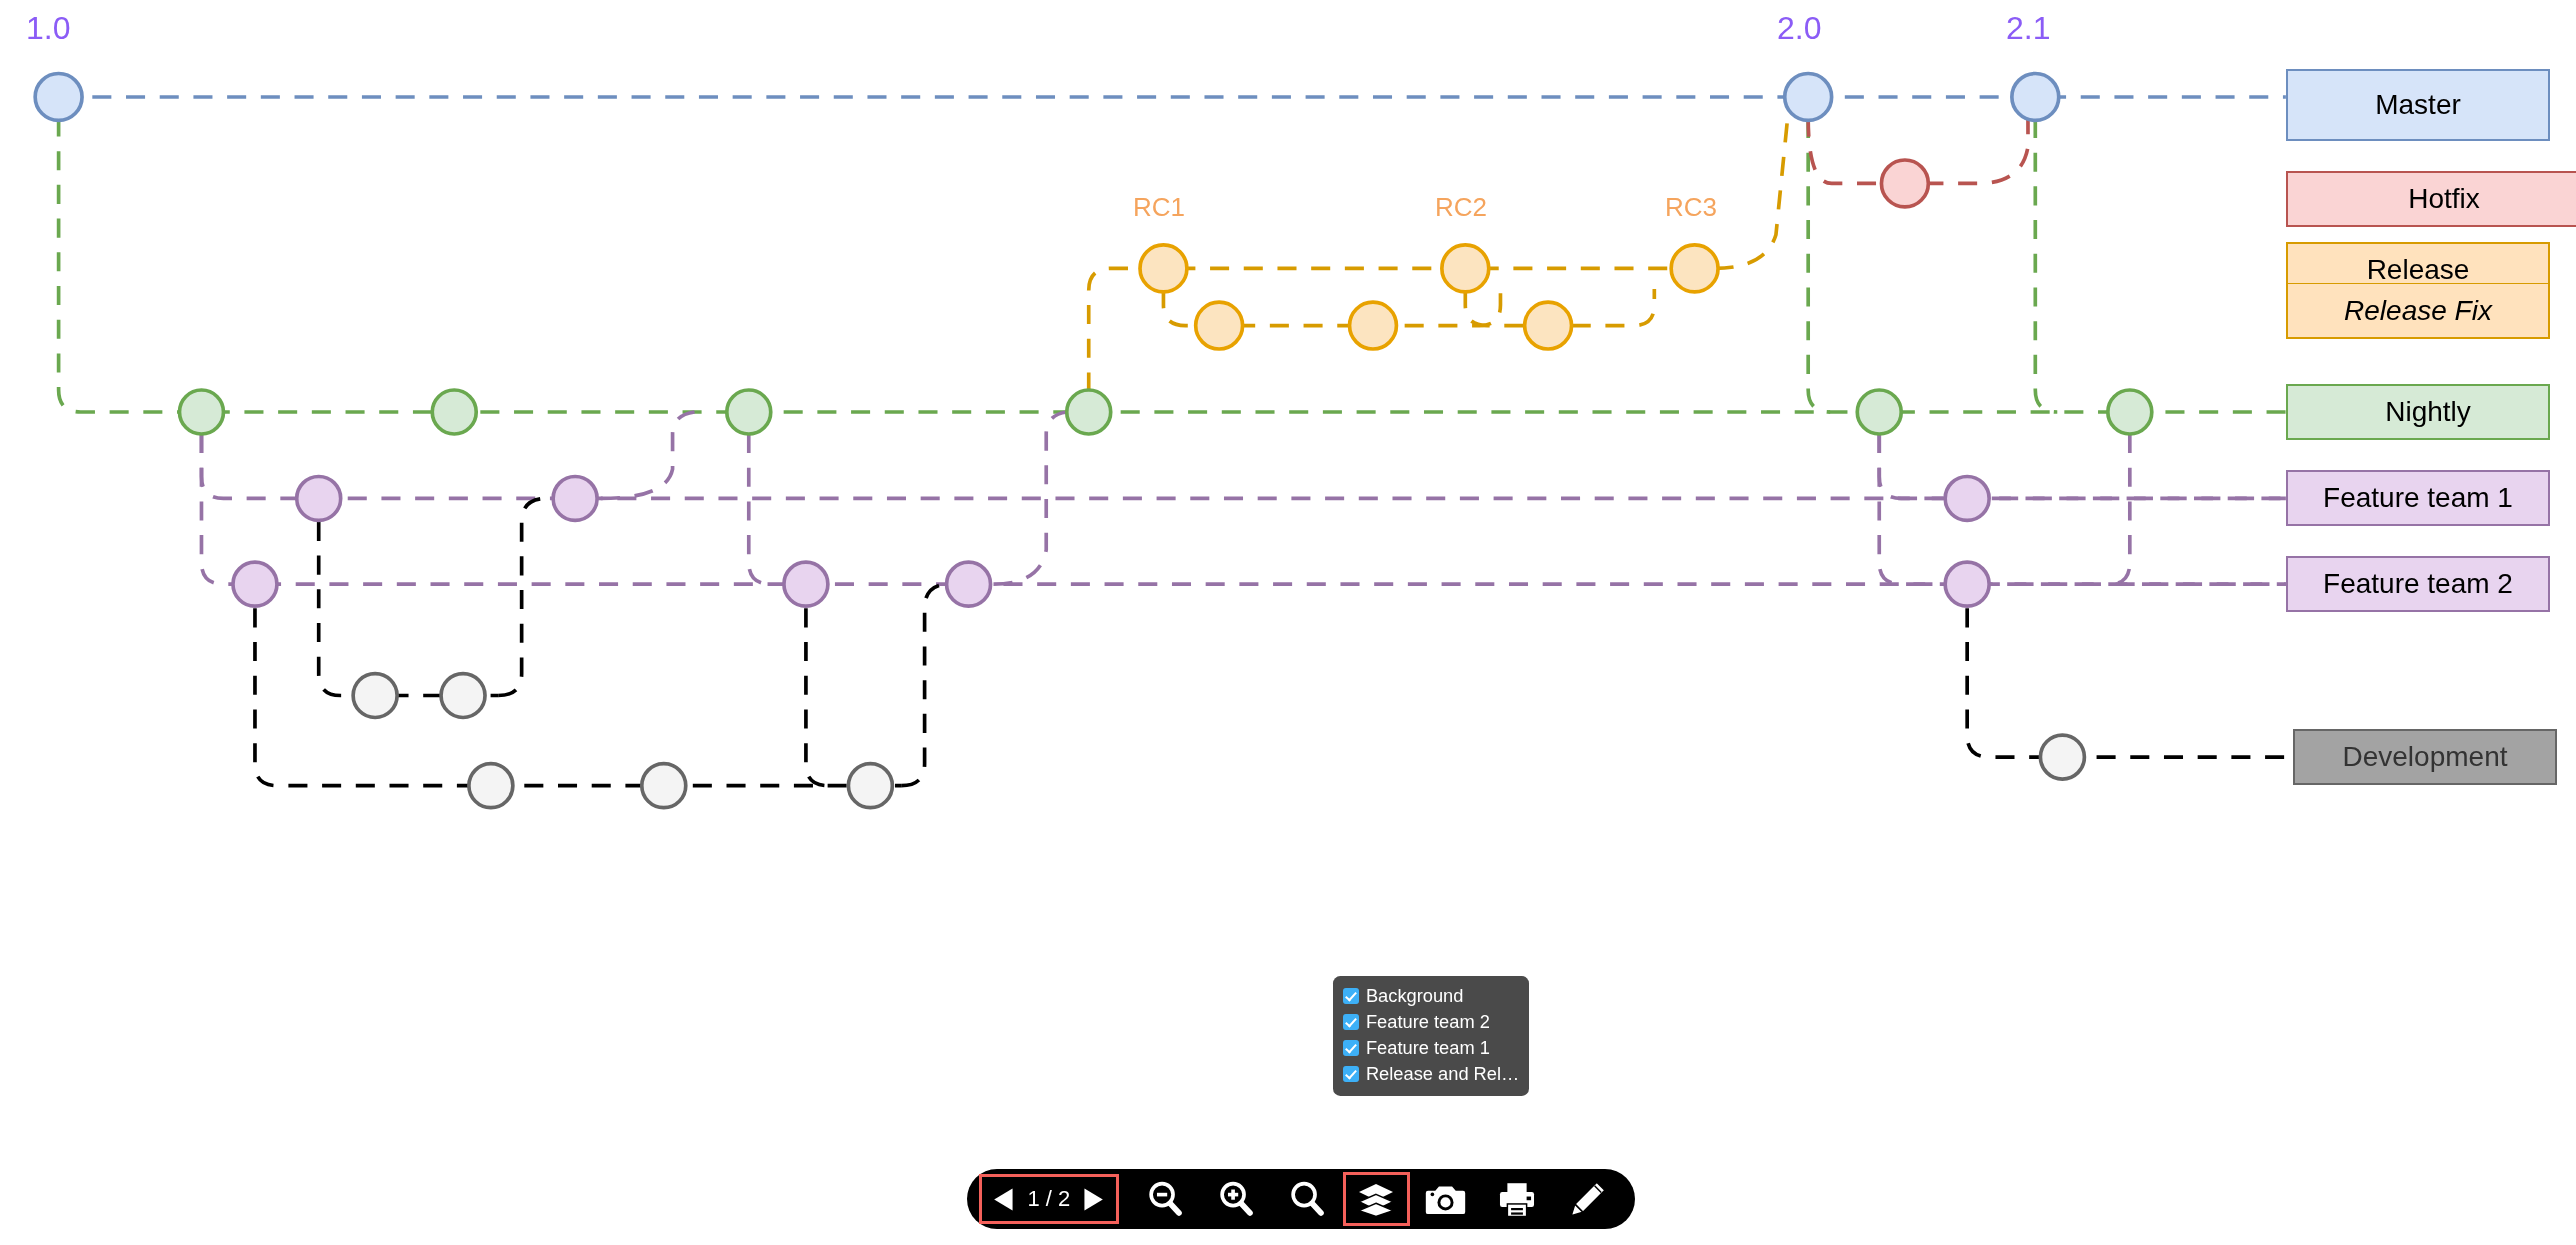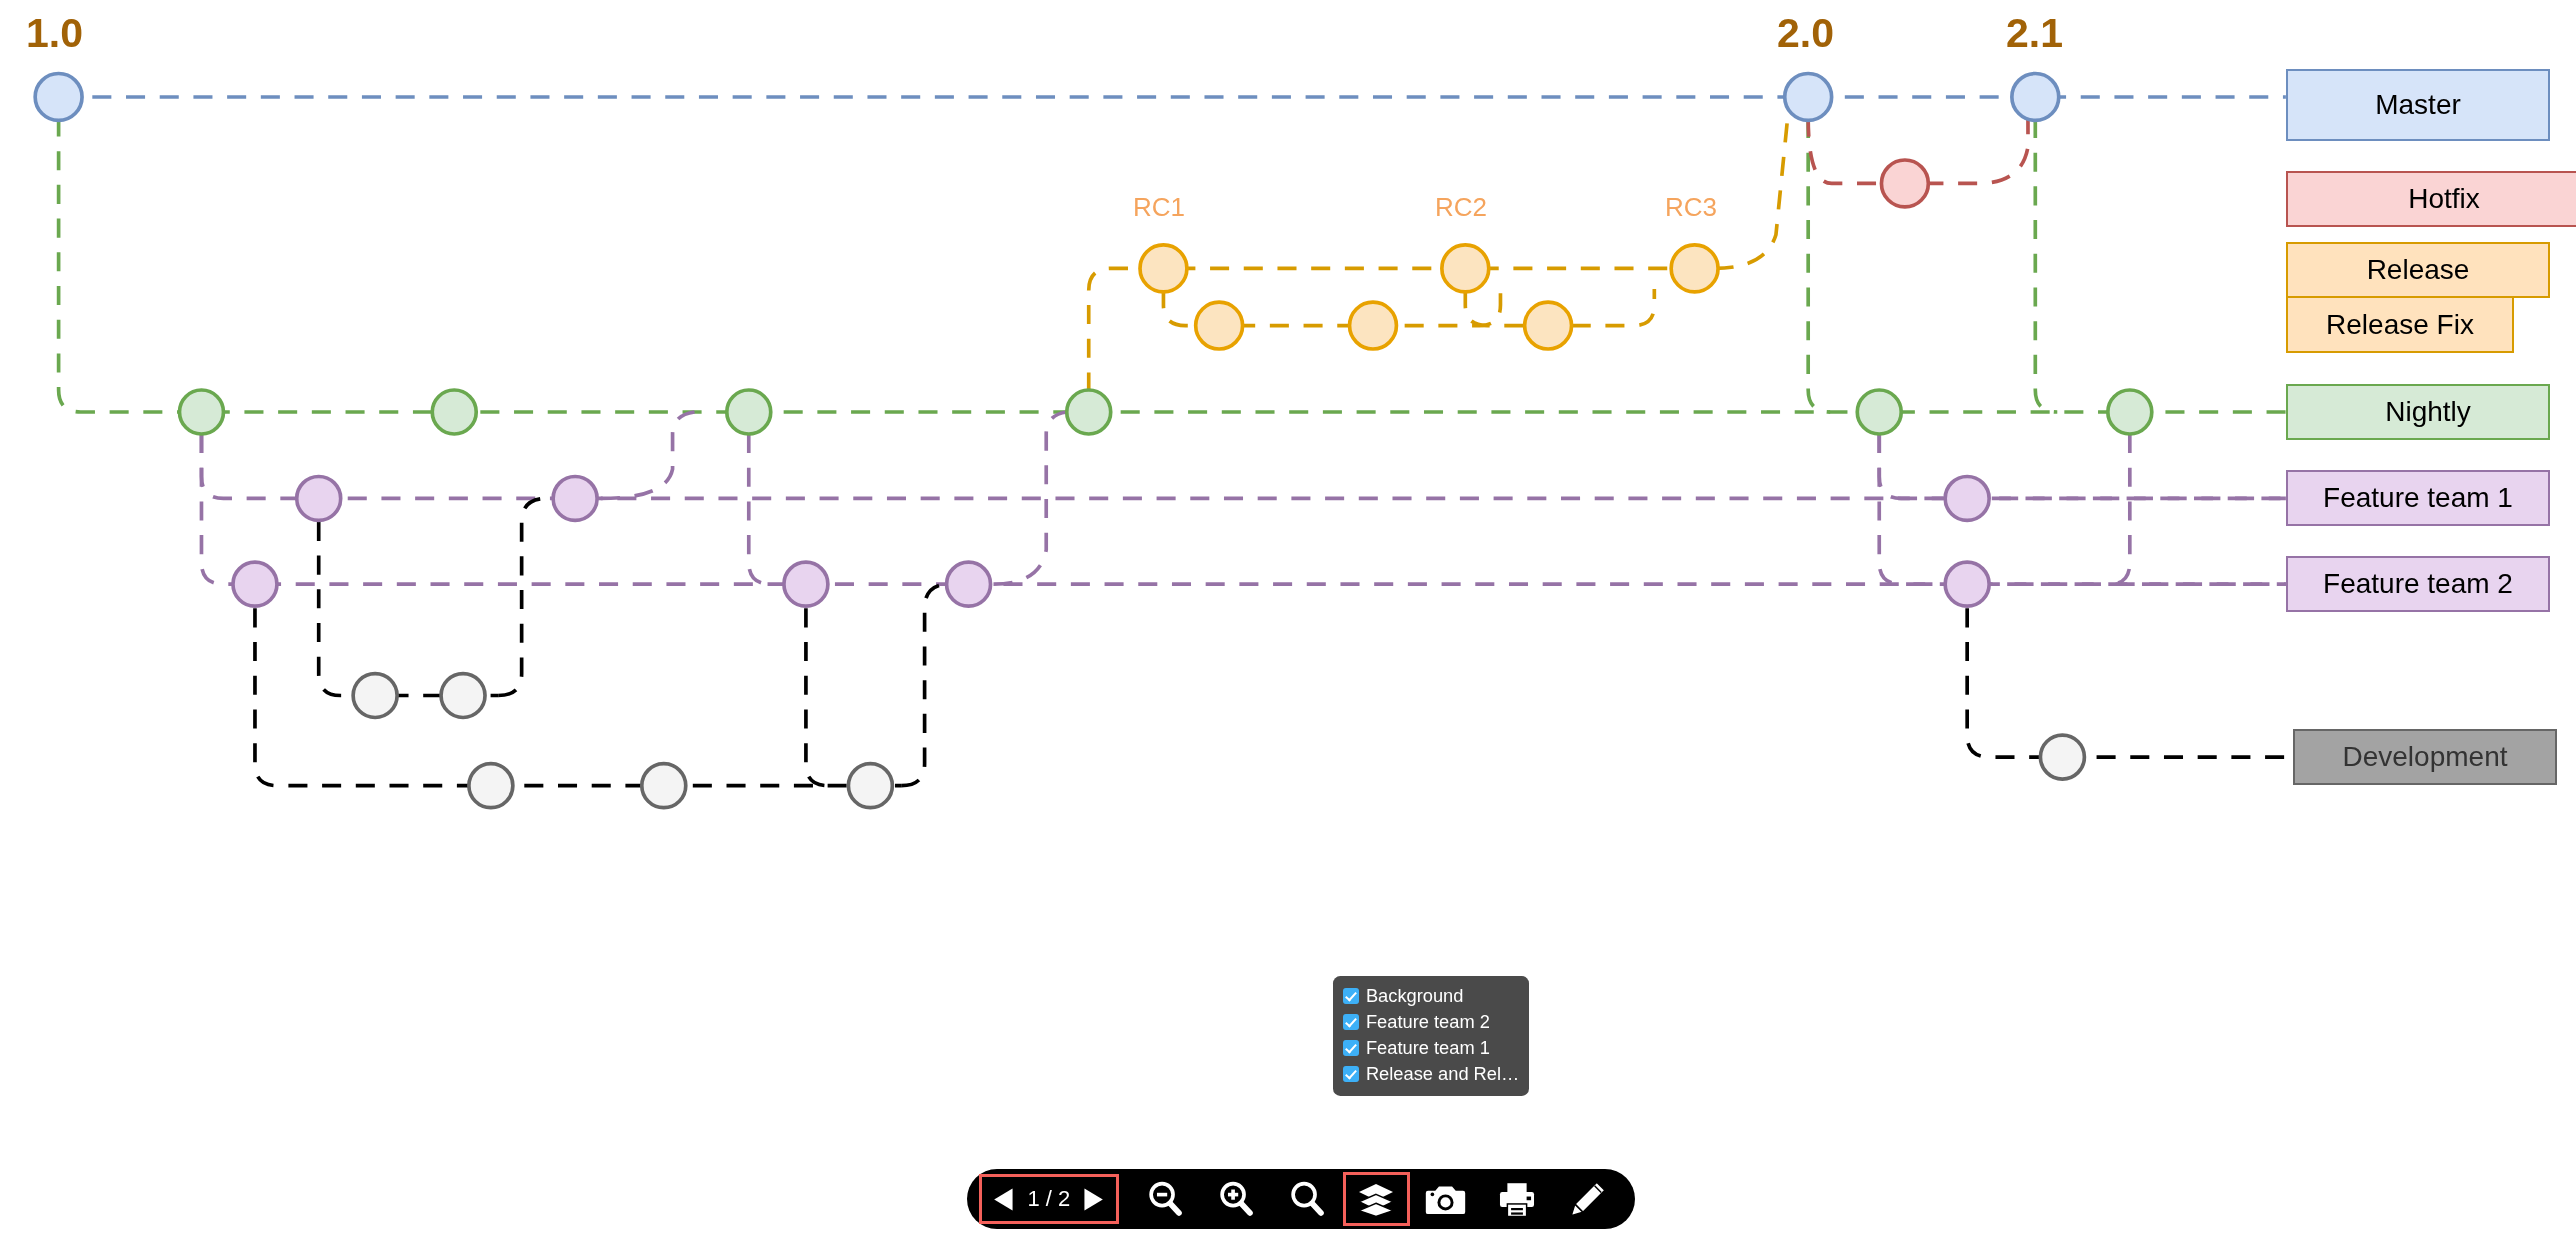--- a/index.html
+++ b/index.html
@@ -19,21 +19,21 @@
   .lane-label.master     {background:#d6e4f9;border-color:#6d8ebf;}
   .lane-label.hotfix     {background:#fad4d4;border-color:#b85450;}
   .lane-label.release    {background:#ffe2bd;border-color:#d79b00;}
   .lane-label.releasefix {background:#ffe2bd;border-color:#d79b00;border-top-width:1.5px;}
   .lane-label.nightly    {background:#d6ead6;border-color:#6aa84f;padding-left:20px;}
   .lane-label.feature    {background:#e8d4ef;border-color:#9673a6;}
   .lane-label.dev        {background:#a3a3a3;border-color:#666666;color:#333333;margin-left:7px;}
 
   
   .tag{
-    position:absolute;font-size:41px;font-weight:bold;color:#a16207;
+    position:absolute;font-size:32px;font-weight:normal;color:#8b5cf6;
     white-space:nowrap;
   }
   .rc-tag{
     position:absolute;font-size:26px;color:#f5a45d;white-space:nowrap;
   }
 
   
   #toolbar{
     position:absolute;left:967px;top:1169px;
     width:668px;height:60px;background:#000000;border-radius:30px;
@@ -197,21 +197,21 @@
 <div class="tag" style="left:1777px;top:10.3px;">2.0</div>
 <div class="tag" style="left:2006px;top:10.3px;">2.1</div>
 
 <div class="rc-tag" style="left:1133px;top:192px;">RC1</div>
 <div class="rc-tag" style="left:1435px;top:192px;">RC2</div>
 <div class="rc-tag" style="left:1665px;top:192px;">RC3</div>
 
 <div class="lane-label master" style="left:2286px;top:69px;  width:264px;height:72px;">Master</div>
 <div class="lane-label hotfix" style="left:2286px;top:139px; width:316px;height:56px;margin-top:32px;">Hotfix</div>
 <div class="lane-label release" style="left:2286px;top:242px; width:264px;height:56px;">Release</div>
-<div class="lane-label releasefix" style="left:2286px;top:297px; width:228px;height:56px;">Release Fix</div>
+<div class="lane-label releasefix" style="left:2286px;top:283px; width:264px;height:56px;font-style:italic;">Release Fix</div>
 <div class="lane-label nightly" style="left:2286px;top:384px; width:264px;height:56px;">Nightly</div>
 <div class="lane-label feature" style="left:2286px;top:470px; width:264px;height:56px;">Feature team 1</div>
 <div class="lane-label feature" style="left:2286px;top:556px; width:264px;height:56px;">Feature team 2</div>
 <div class="lane-label dev" style="left:2286px;top:729px; width:264px;height:56px;">Development</div>
 
 <div id="layers-popup">
   <div class="layer-row">
     <span class="layer-cb"></span>
     <span class="layer-name">Background</span>
   </div>

